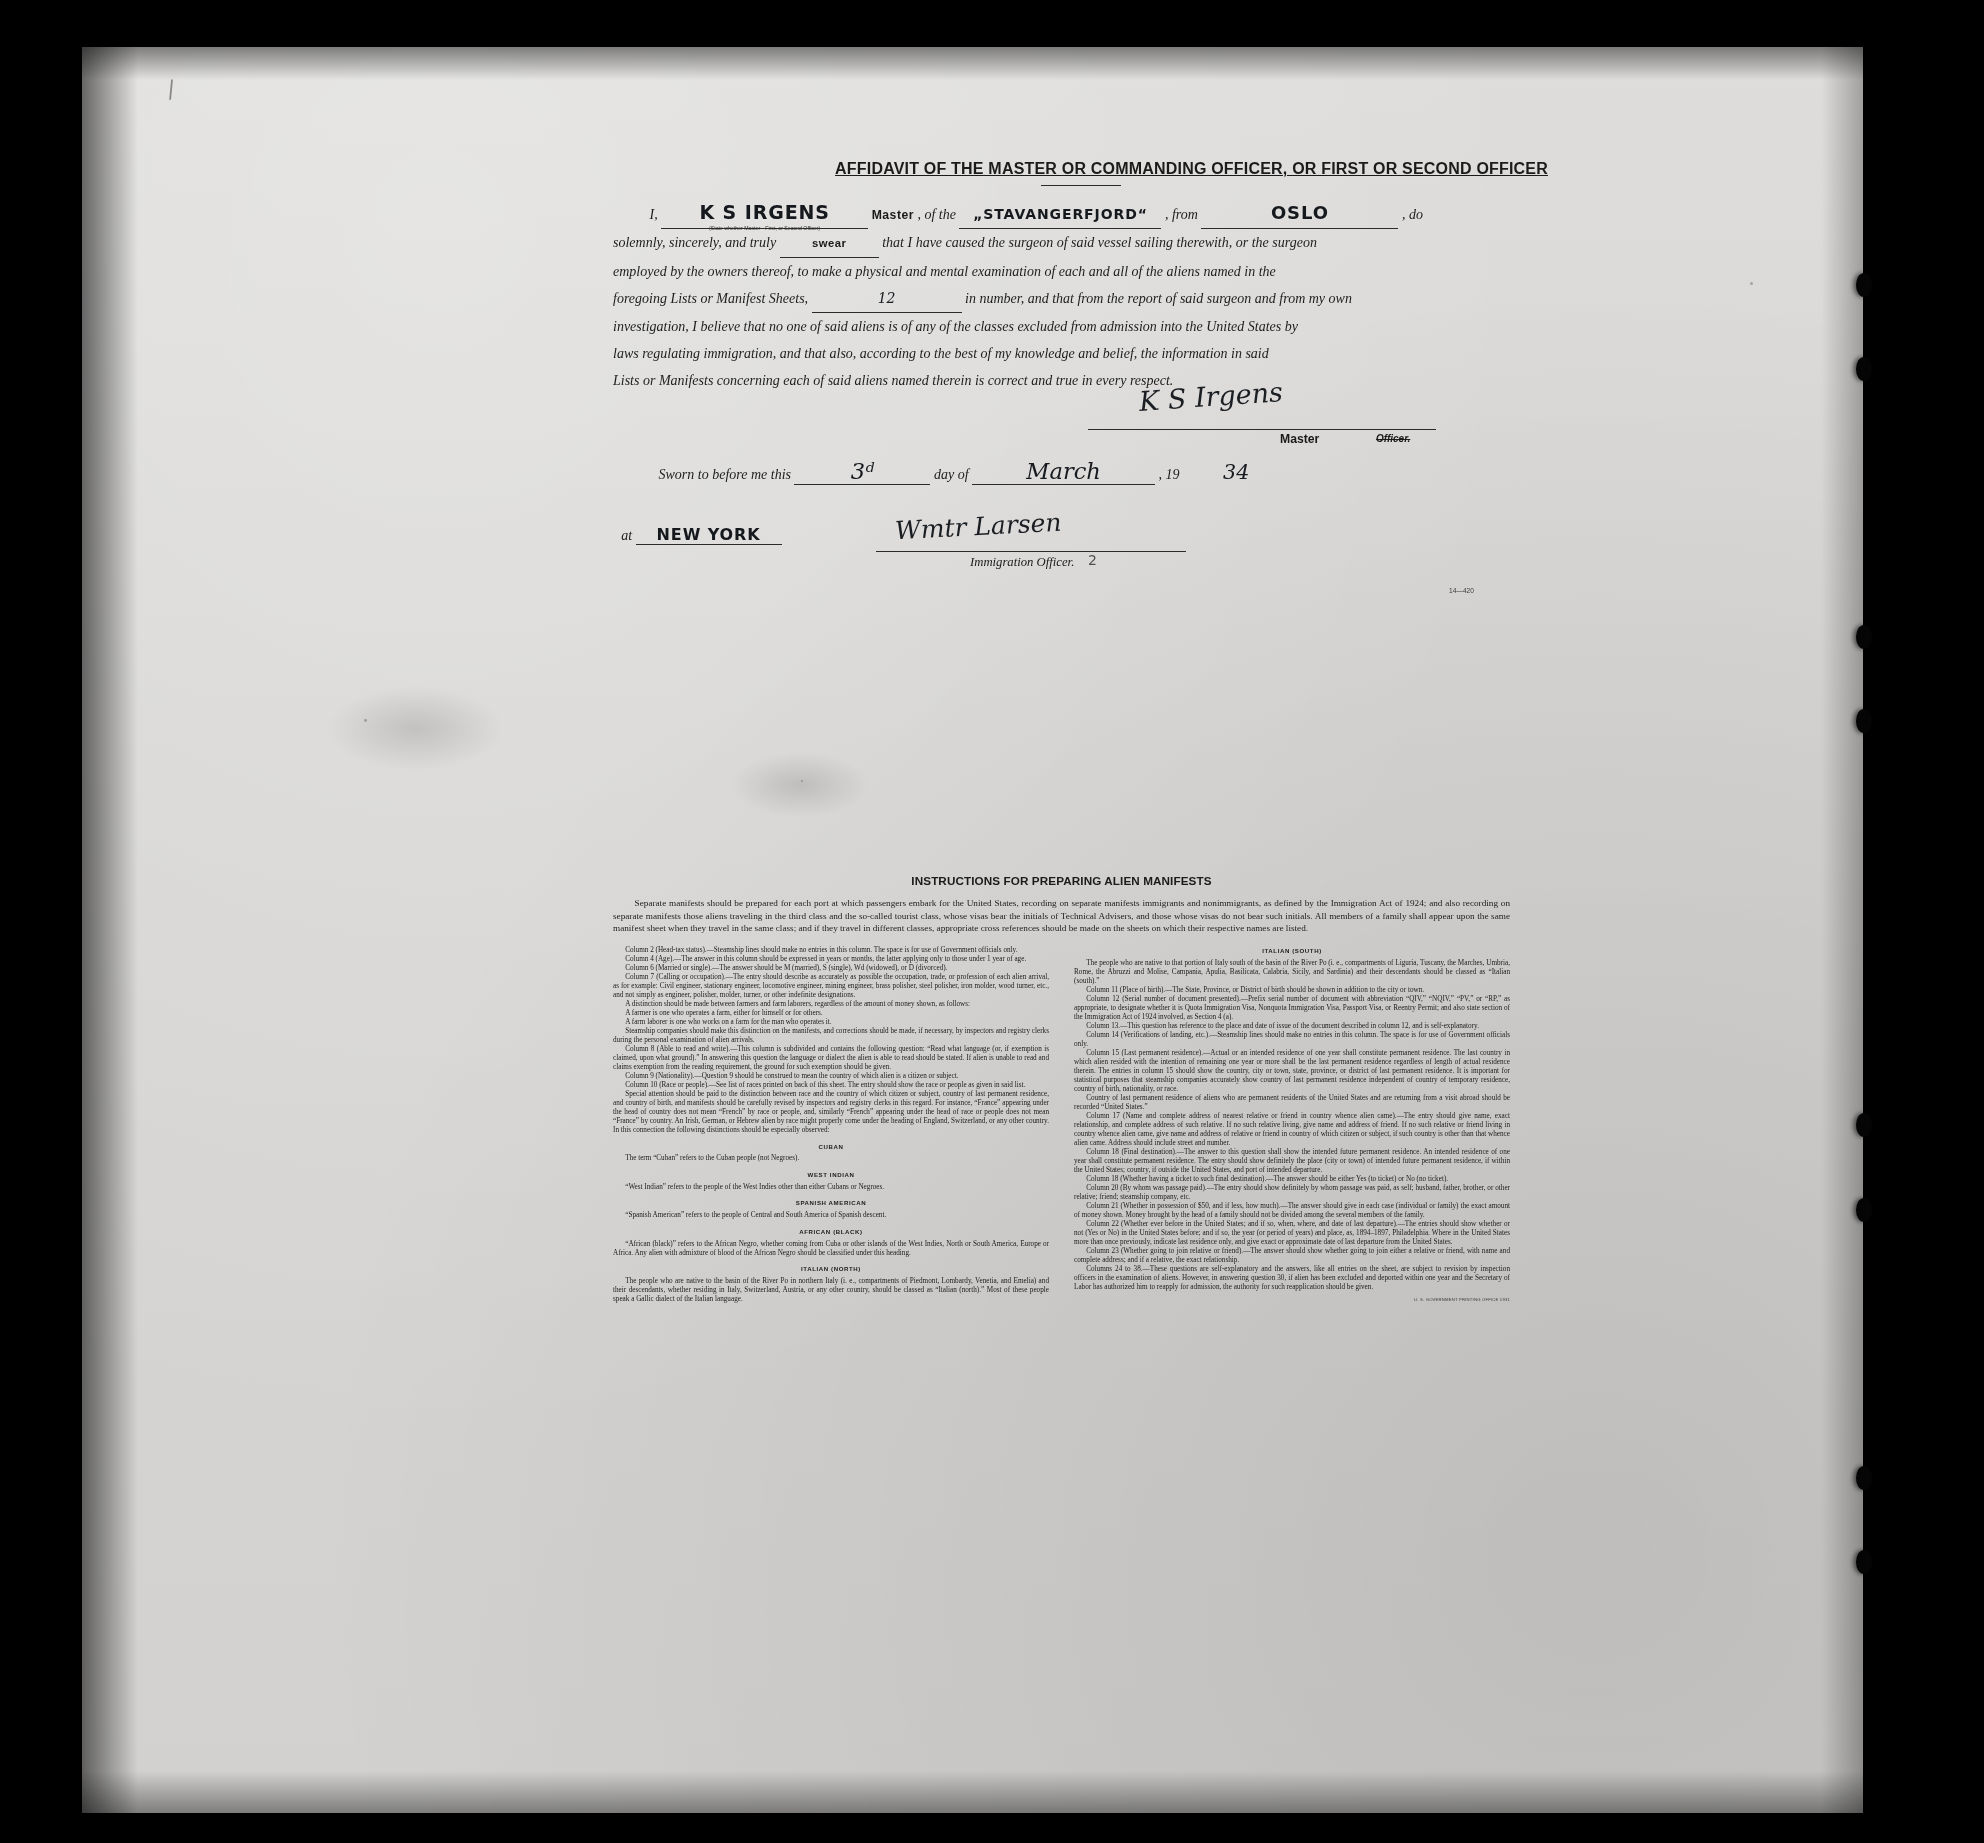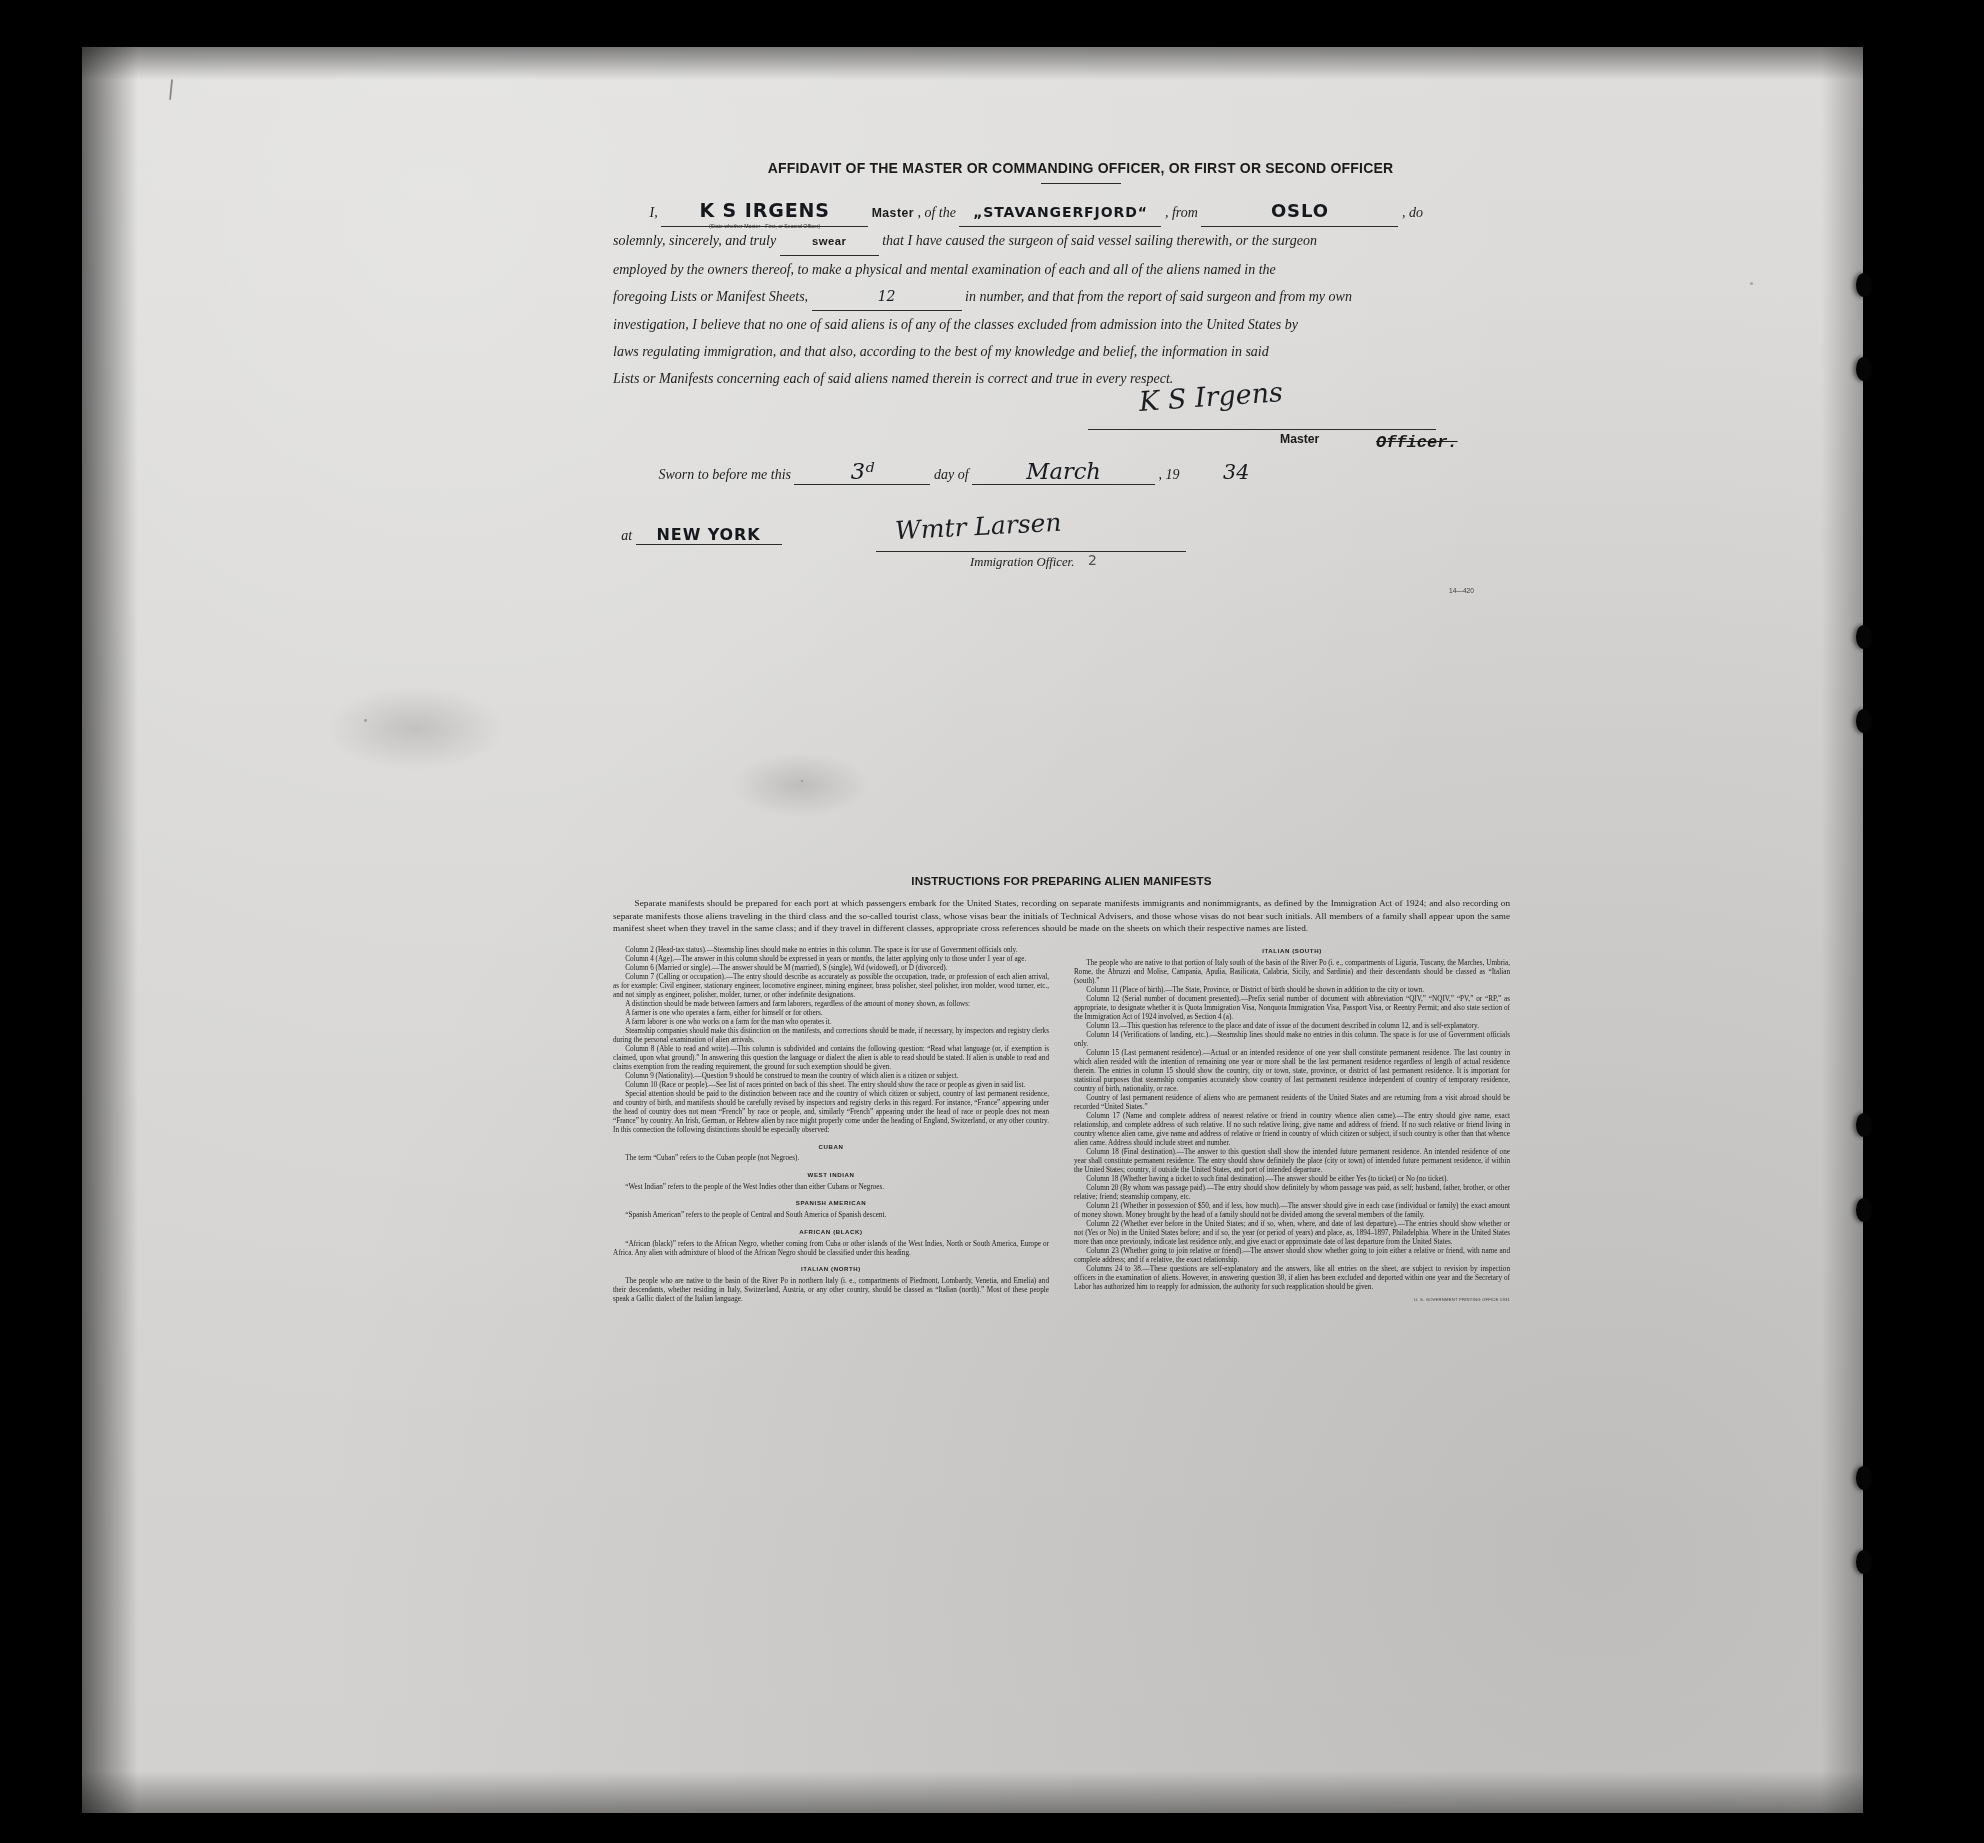--- a/index.html
+++ b/index.html
@@ -74,26 +74,27 @@
   }
 
   
   .affidavit {
     position: absolute;
     left: 531px;
     top: 113px;
     width: 935px;
   }
   .aff-title {
-    text-align: center;
-    font-family: "Liberation Sans", sans-serif;
-    font-weight: bold;
-    font-size: 14px;
+    text-align: right;
+    font-family: "Liberation Sans", sans-serif;
+    font-weight: bold;
+    font-size: 16px;
     letter-spacing: 0.2px;
     color: #1b1b1b;
+    text-decoration: underline;
   }
   .aff-rule {
     width: 80px;
     height: 0.9px;
     background: #2a2a2a;
     margin: 6.6px auto 14px auto;
   }
   .aff-body {
     font-family: "Liberation Serif", serif;
     font-style: italic;
@@ -168,24 +169,24 @@
     top: 56px;
     font-family: "Liberation Sans", sans-serif;
     font-weight: bold;
     font-size: 12.2px;
     color: #1a1a1a;
   }
   .officer-strike {
     position: absolute;
     left: 763px;
     top: 57px;
-    font-family: Liberation Mono, monospace;
-    font-style: italic;
-    font-weight: bold;
-    font-size: 17px;
+    font-family: Liberation Sans, sans-serif;
+    font-style: italic;
+    font-weight: bold;
+    font-size: 10px;
     color: #1a1a1a;
     text-decoration: line-through;
   }
   .sworn-row {
     position: absolute;
     left: 0px;
     top: 82px;
     font-family: "Liberation Serif", serif;
     font-style: italic;
     font-size: 14px;

